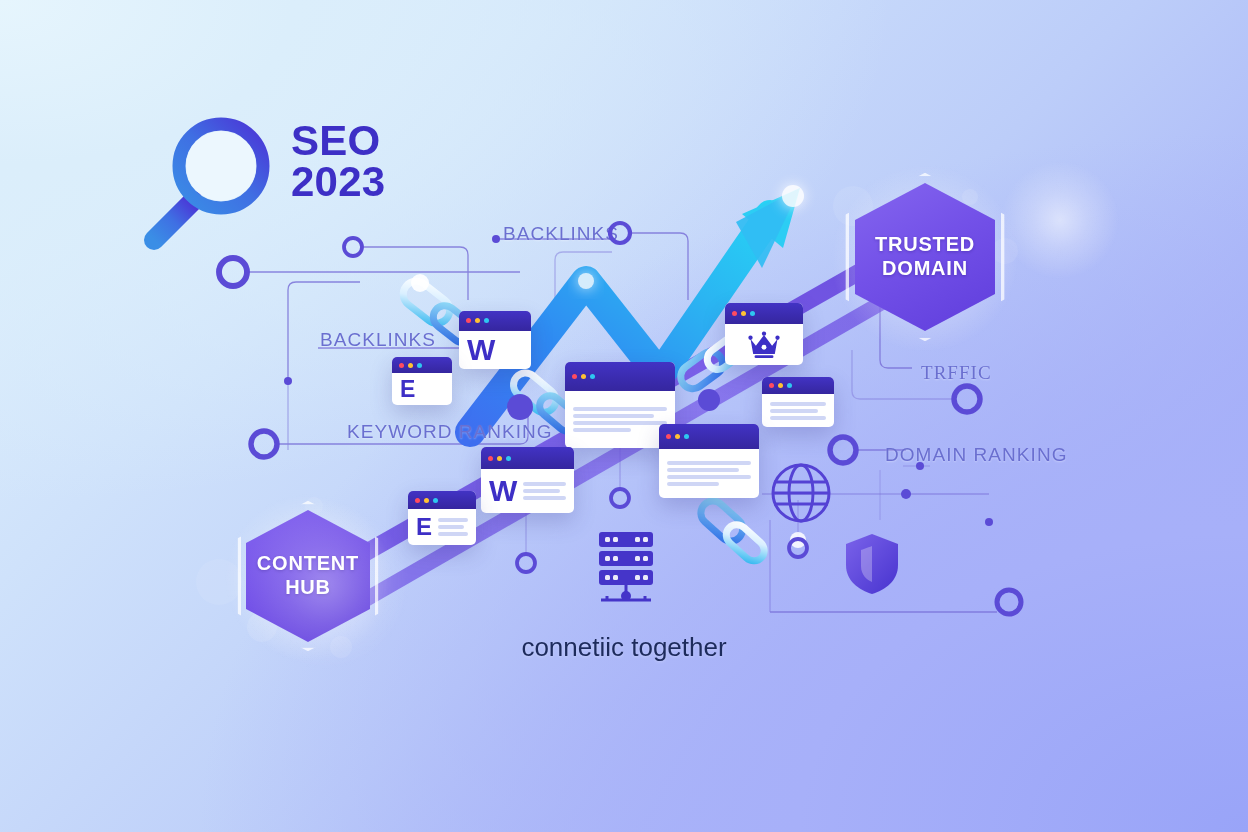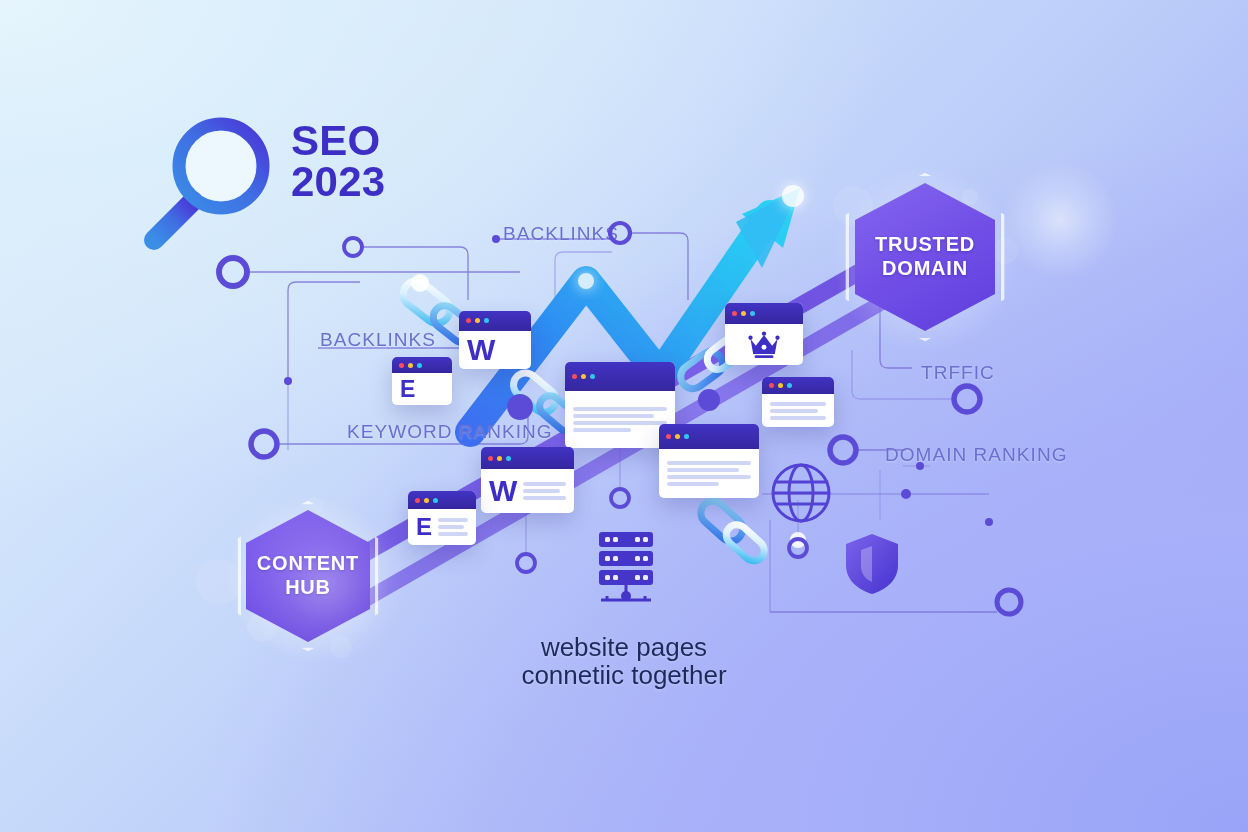--- a/index.html
+++ b/index.html
@@ -410,26 +410,25 @@
 
   <div class="brand">
     <span>SEO</span>
     <span>2023</span>
   </div>
 
   <div id="labels">
       <div class="lbl" style="left: 503px; top: 223px;">BACKLINKS</div>
       <div class="lbl" style="left: 320px; top: 329px;">BACKLINKS</div>
       <div class="lbl" style="left: 299px; top: 421px; margin-left: 48px;">KEYWORD RANKING</div>
-      <div class="lbl" style="left: 921px; top: 362px;">TRFFIC</div>
+      <div class="lbl" style="left: 921px; top: 362px; font-family: Liberation Serif, serif;">TRFFIC</div>
       <div class="lbl" style="left: 885px; top: 444px;">DOMAIN RANKING</div>
     </div>
 
   <div class="caption">
-    <span>website pages</span>
     <span>connetiic together</span>
   </div>
 
   <svg class="lyr" viewBox="0 0 1248 832" id="nodes">
       <circle cx="233" cy="272" r="14" fill="none" stroke="#5b4bd6" stroke-width="5.88"></circle>
       <circle cx="353" cy="247" r="9" fill="none" stroke="#5b4bd6" stroke-width="3.78"></circle>
       <circle cx="620" cy="233" r="10" fill="none" stroke="#5b4bd6" stroke-width="4.2"></circle>
       <circle cx="496" cy="239" r="4" fill="#5b4bd6"></circle>
       <circle cx="288" cy="381" r="4" fill="#5b4bd6"></circle>
       <circle cx="264" cy="444" r="13" fill="none" stroke="#5b4bd6" stroke-width="5.46"></circle>

